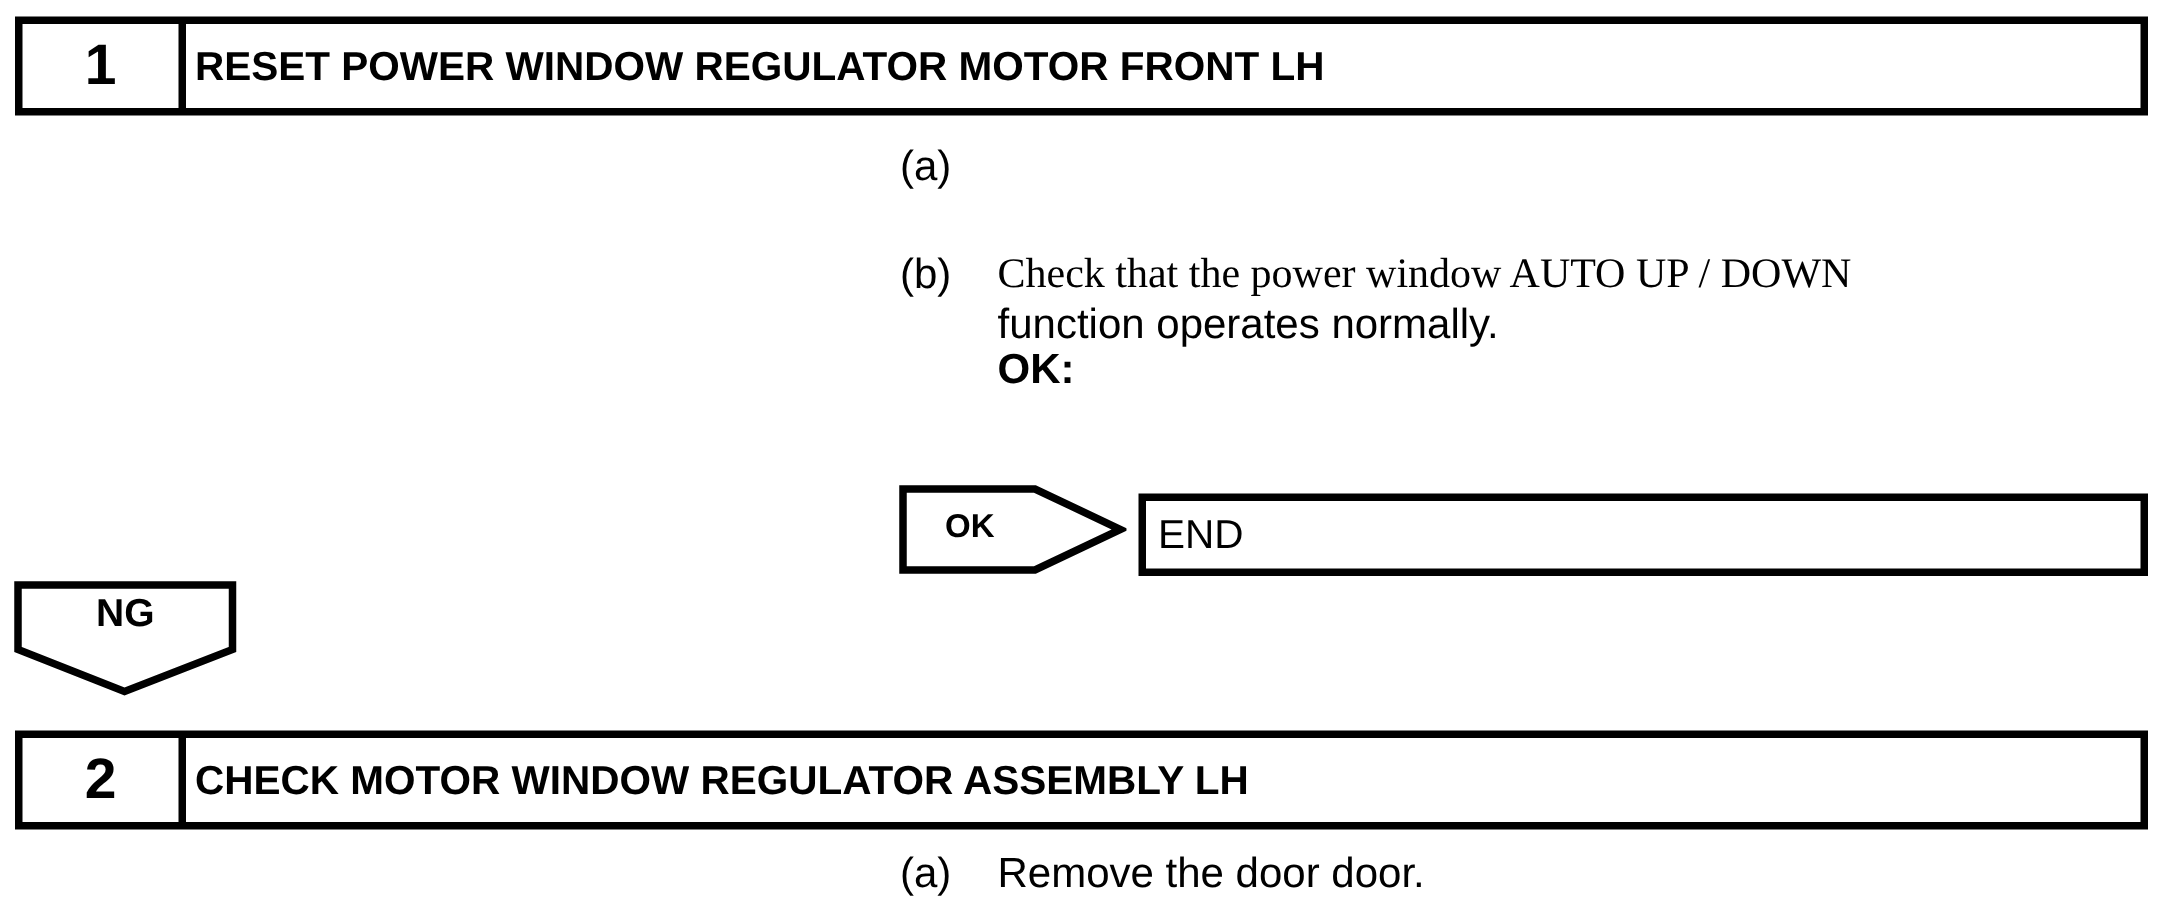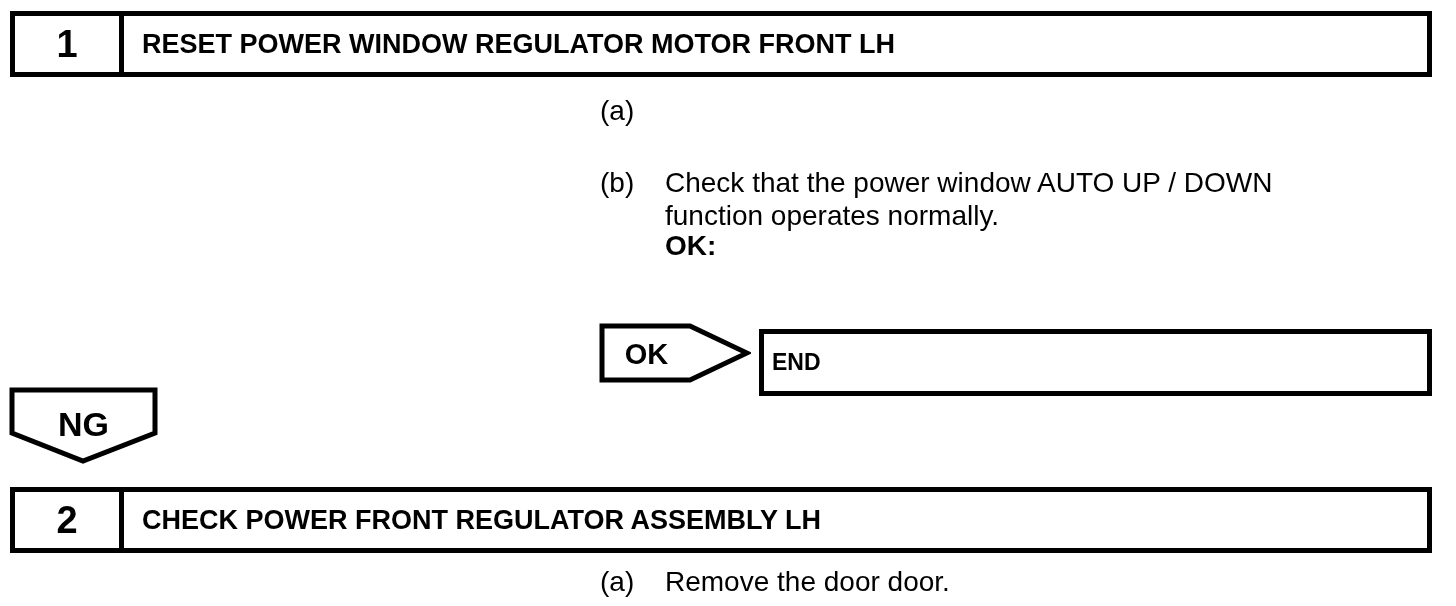--- a/index.html
+++ b/index.html
@@ -31,21 +31,21 @@
     align-items: center;
     justify-content: center;
     font-weight: bold;
     font-size: 38px;
     line-height: 1;
   }
   .step-header .title-cell {
     flex: 1;
     display: flex;
     align-items: center;
-    padding-left: 18px;
+    padding-left: 6px;
     font-weight: bold;
     font-size: 27px;
     line-height: 1;
     white-space: nowrap;
   }
   #step1-header { top: 11px; }
   #step2-header { top: 487px; }
 
   
   .t {
@@ -55,80 +55,80 @@
     white-space: nowrap;
   }
   .bold { font-weight: bold; }
 
   
   .shape-wrap { position: absolute; }
   .shape-wrap svg { display: block; }
   .shape-label {
     position: absolute;
     font-weight: bold;
-    font-size: 29px;
+    font-size: 22px;
     line-height: 1;
     text-align: center;
   }
 
   
   .action-box {
     position: absolute;
     left: 759px;
     top: 329px;
     width: 673px;
-    height: 67px;
+    height: 55px;
     border: 5px solid #000;
     background: #fff;
     display: flex;
     align-items: center;
     padding-left: 8px;
-    font-weight: bold;
-    font-size: 23px;
+    font-weight: normal;
+    font-size: 27px;
     line-height: 1;
     white-space: nowrap;
   }
 </style>
 </head>
 <body>
 
 <div class="page">
 
   <section class="step-header" id="step1-header">
     <div class="num-cell">1</div>
     <div class="title-cell">RESET POWER WINDOW REGULATOR MOTOR FRONT LH</div>
   </section>
 
   <span class="t" style="left:600px; top:97px;">(a)</span>
 
   <span class="t" style="left:600px; top:169px;">(b)</span>
-  <span class="t" style="left:665px; top:169px;">Check that the power window AUTO UP / DOWN</span>
+  <span class="t" style="left:665px; top:169px;font-family:Liberation Serif, serif;">Check that the power window AUTO UP / DOWN</span>
   <span class="t" style="left:665px; top:202px;text-align:right;">function operates normally.</span>
 
   <span class="t bold" style="left:665px; top:232px;">OK:</span>
 
   <div class="shape-wrap" style="left:599px; top:323px; width:152px; height:60px;">
     <svg width="152" height="60" viewBox="0 0 152 60">
       <polygon points="3,3 91,3 148,30 91,57 3,57" fill="#ffffff" stroke="#000000" stroke-width="5" stroke-linejoin="miter"></polygon>
     </svg>
     <span class="shape-label" style="left:3px; top:17px; width:89px;">OK</span>
   </div>
 
   <div class="action-box">
     <span>END</span>
   </div>
 
   <div class="shape-wrap" style="left:9px; top:387px; width:150px; height:78px;">
     <svg width="150" height="78" viewBox="0 0 150 78">
       <polygon points="3,3 146,3 146,46 74,74 3,46" fill="#ffffff" stroke="#000000" stroke-width="5" stroke-linejoin="miter"></polygon>
     </svg>
-    <span class="shape-label" style="left:3px; top:20px; width:143px; font-size:34px;">NG</span>
+    <span class="shape-label" style="left:3px; top:8px; width:143px; font-size:26px;">NG</span>
   </div>
 
   <section class="step-header" id="step2-header">
     <div class="num-cell">2</div>
-    <div class="title-cell">CHECK POWER FRONT REGULATOR ASSEMBLY LH</div>
+    <div class="title-cell">CHECK MOTOR WINDOW REGULATOR ASSEMBLY LH</div>
   </section>
 
   <span class="t" style="left:600px; top:568px;">(a)</span>
   <span class="t" style="left:665px; top:568px;">Remove the door door.</span>
 
 </div>
 
 </body></html>

